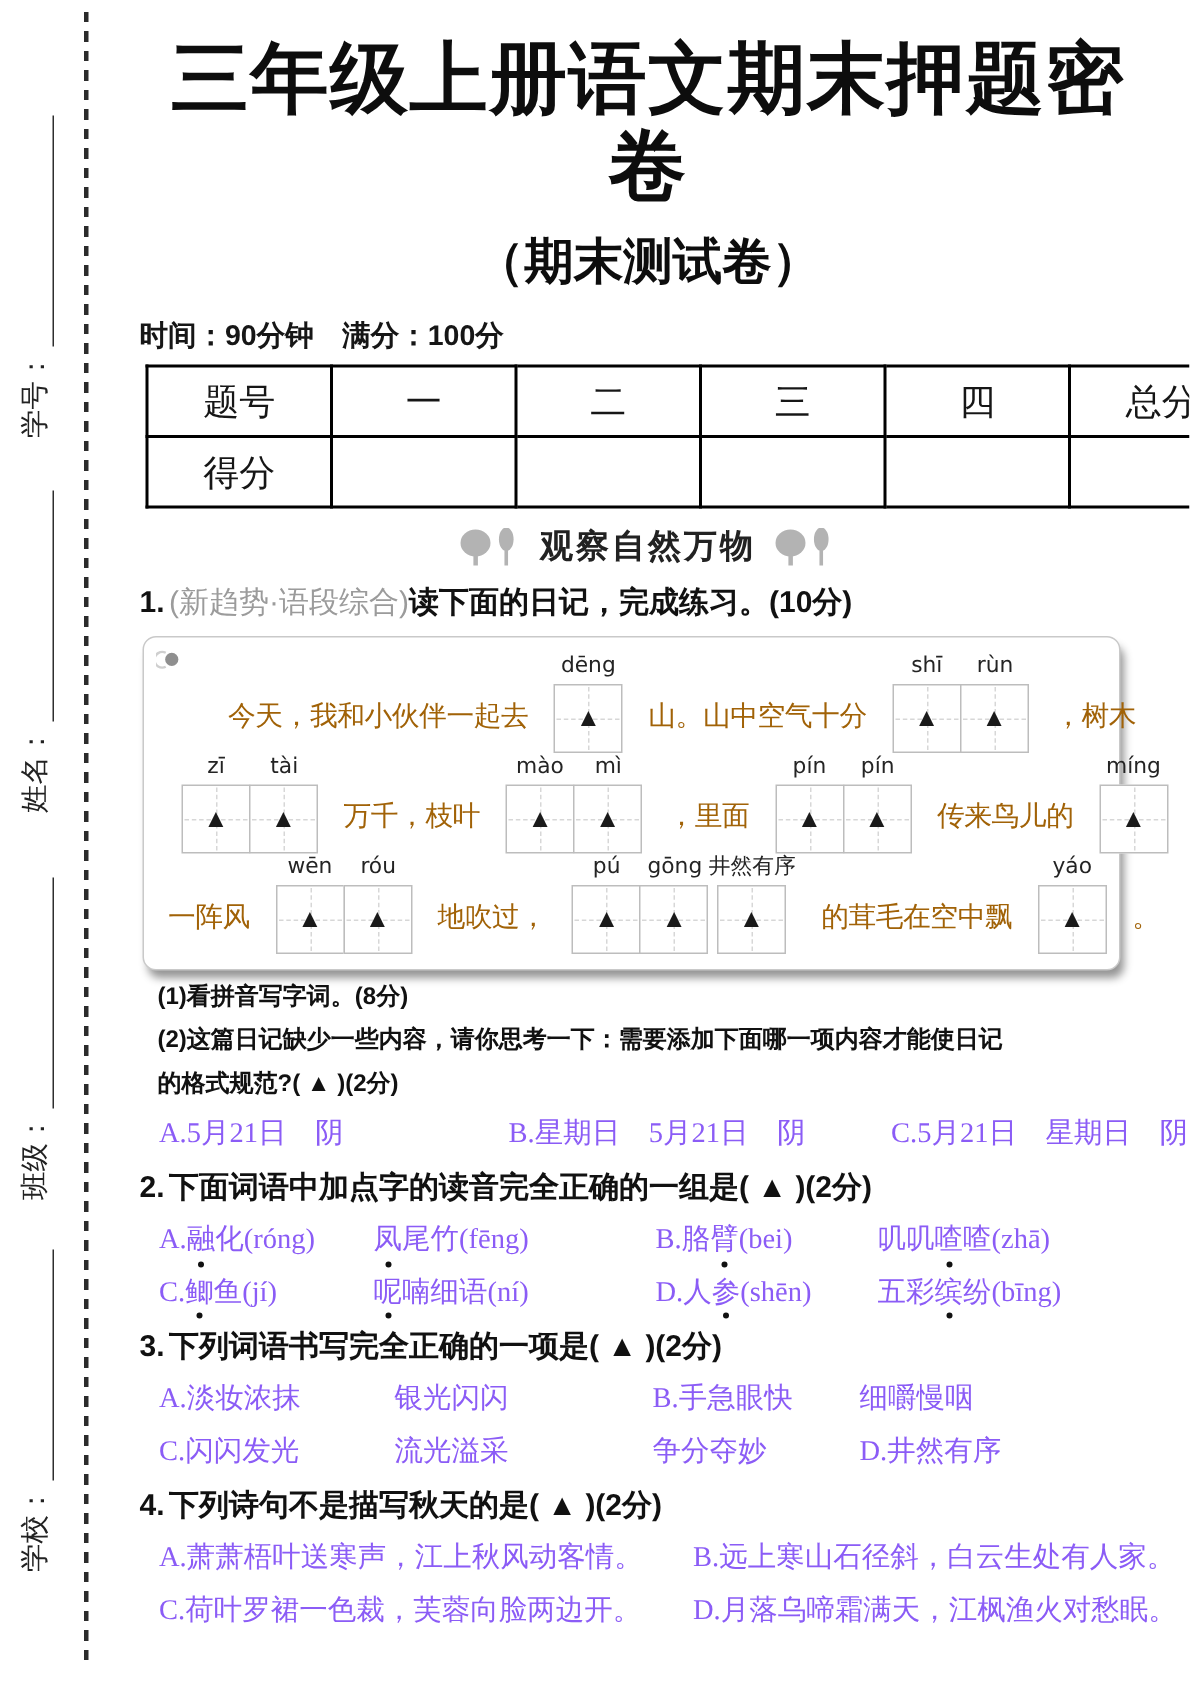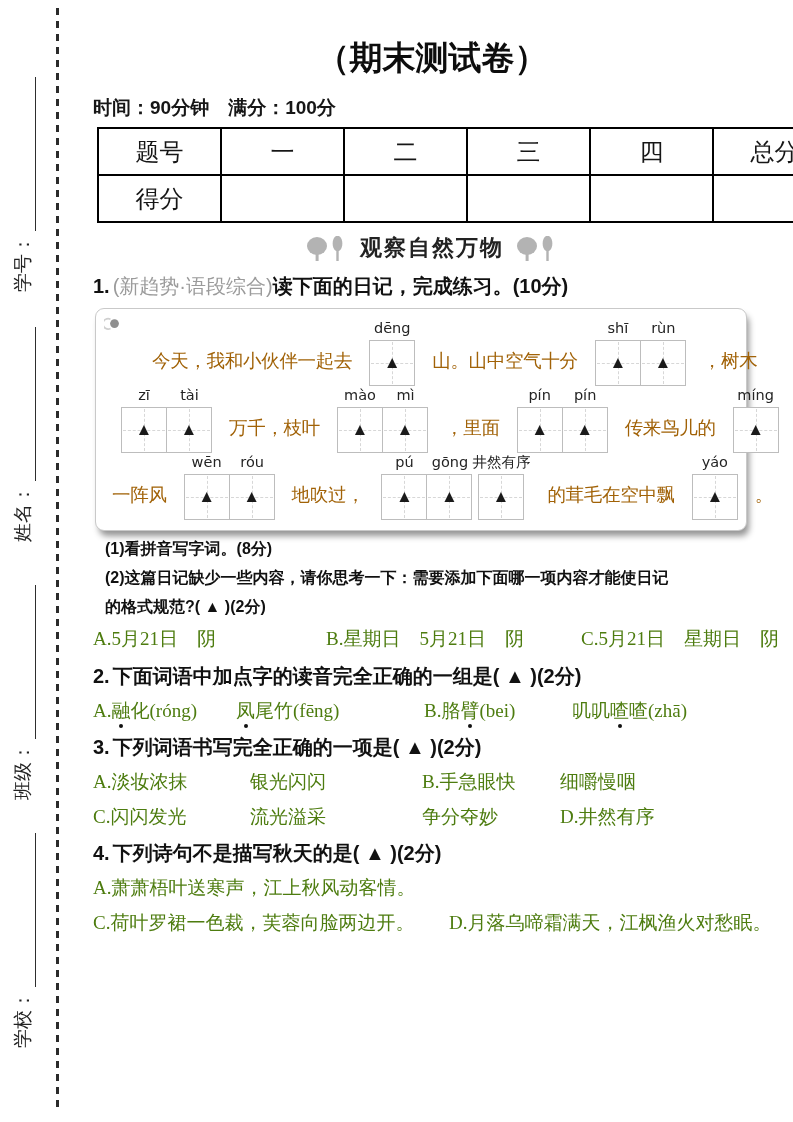--- a/index.html
+++ b/index.html
@@ -54,21 +54,21 @@
           color:#242424;line-height:1.1;margin-bottom:3px;}
   .cell{position:relative;width:46px;height:46px;border:1px solid #bdbdbd;background:#fff;
         display:flex;align-items:center;justify-content:center;box-sizing:border-box;}
   .cell::before{content:"";position:absolute;left:1px;right:1px;top:50%;border-top:1px dashed #d7d7d7;}
   .cell::after{content:"";position:absolute;top:1px;bottom:1px;left:50%;border-left:1px dashed #d7d7d7;}
   .tri{position:relative;z-index:1;font-size:17px;color:#1a1a1a;}
 
   .sub{margin-top:7px;margin-left:12px;font-family:"Liberation Sans","DejaVu Sans",sans-serif;
        font-weight:700;font-size:16px;line-height:1.38;color:#111;}
 
-  .opt-row{margin-top:7px;font-size:19px;line-height:1.45;color:#4d7c0f;
+  .opt-row{margin-top:7px;margin-left:13px;font-size:19px;line-height:1.45;color:#8b5cf6;
            white-space:nowrap;}
   .grid-q1opts{display:grid;grid-template-columns:233px 255px auto;}
   .grid-q2{display:grid;grid-template-columns:143px 188px 148px auto;}
   .grid-q3{display:grid;grid-template-columns:157px 172px 138px auto;}
   .grid-q4{display:grid;grid-template-columns:356px auto;}
 
   .dot{position:relative;display:inline-block;}
   .dot::after{content:"";position:absolute;left:50%;transform:translateX(-50%);bottom:-4px;
               width:4px;height:4px;border-radius:50%;background:#111;}
 </style>
@@ -91,20 +91,21 @@
     <span class="side-label">班级：</span>
     <span class="side-blank"></span>
   </div>
   <div class="side-item si-3">
     <span class="side-label">学校：</span>
     <span class="side-blank"></span>
   </div>
 
   <div class="content">
 
+    <div class="title">三年级上册语文期末押题密卷</div>
     <div class="subtitle">（期末测试卷）</div>
     <div class="meta">时间：90分钟　满分：100分</div>
 
     <table class="score-table">
       <tbody id="score-table-body">
           <tr>
             <td>题号</td>
             <td>一</td>
             <td>二</td>
             <td>三</td>
@@ -303,20 +304,26 @@
 
     <div class="stem">
       <span class="qno">2.</span><span>下面词语中加点字的读音完全正确的一组是( ▲ )(2分)</span>
     </div>
     <div class="opt-row grid-q2">
         <span class="opt-cell">A.<span class="dot">融</span>化(róng)</span>
         <span class="opt-cell"><span class="dot">凤</span>尾竹(fēng)</span>
         <span class="opt-cell">B.胳<span class="dot">臂</span>(bei)</span>
         <span class="opt-cell">叽叽<span class="dot">喳</span>喳(zhā)</span>
       </div>
+    <div class="opt-row grid-q2">
+        <span class="opt-cell">C.<span class="dot">鲫</span>鱼(jí)</span>
+        <span class="opt-cell"><span class="dot">呢</span>喃细语(ní)</span>
+        <span class="opt-cell">D.人<span class="dot">参</span>(shēn)</span>
+        <span class="opt-cell">五彩<span class="dot">缤</span>纷(bīng)</span>
+      </div>
 
     <div class="stem">
       <span class="qno">3.</span><span>下列词语书写完全正确的一项是( ▲ )(2分)</span>
     </div>
     <div class="opt-row grid-q3">
         <span class="opt-cell">A.淡妆浓抹</span>
         <span class="opt-cell">银光闪闪</span>
         <span class="opt-cell">B.手急眼快</span>
         <span class="opt-cell">细嚼慢咽</span>
       </div>
@@ -325,20 +332,21 @@
         <span class="opt-cell">流光溢采</span>
         <span class="opt-cell">争分夺妙</span>
         <span class="opt-cell">D.井然有序</span>
       </div>
 
     <div class="stem">
       <span class="qno">4.</span><span>下列诗句不是描写秋天的是( ▲ )(2分)</span>
     </div>
     <div class="opt-row grid-q4">
         <span class="opt-cell">A.萧萧梧叶送寒声，江上秋风动客情。</span>
+        <span class="opt-cell">B.远上寒山石径斜，白云生处有人家。</span>
       </div>
     <div class="opt-row grid-q4">
         <span class="opt-cell">C.荷叶罗裙一色裁，芙蓉向脸两边开。</span>
         <span class="opt-cell">D.月落乌啼霜满天，江枫渔火对愁眠。</span>
       </div>
 
   </div>
 </div>
 
 </body></html>

